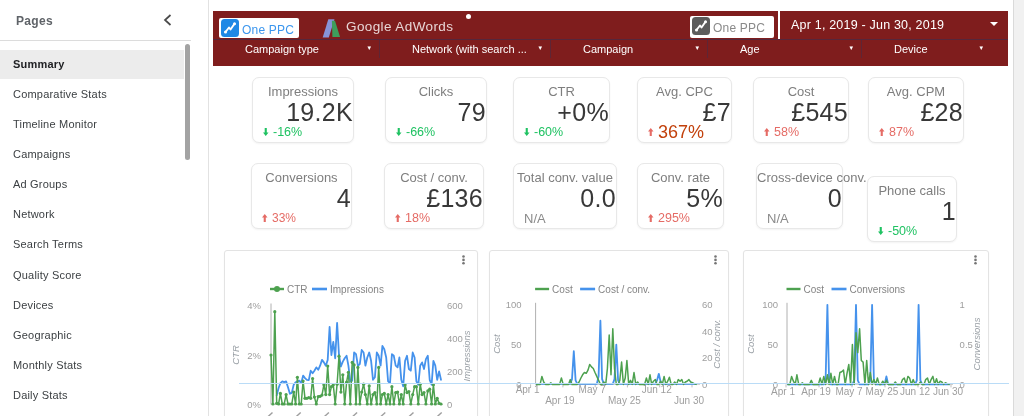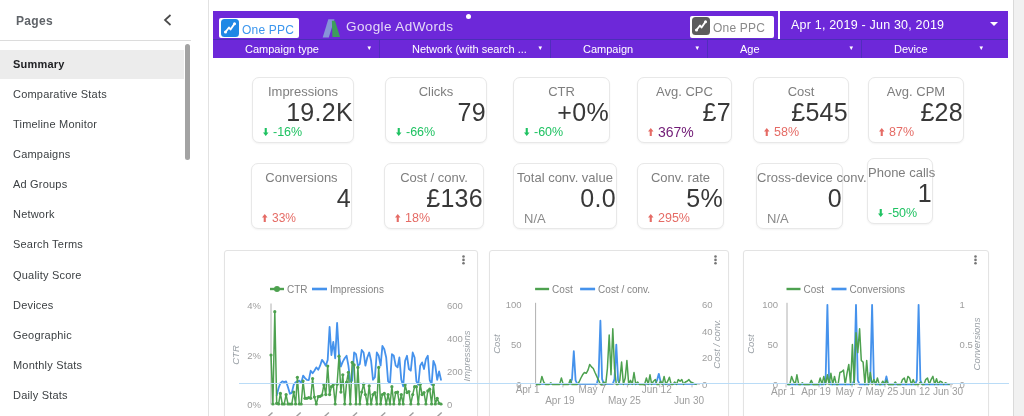--- a/index.html
+++ b/index.html
@@ -9,22 +9,22 @@
   font-weight:bold; letter-spacing:.3px; }
 .chev { position:absolute; left:162px; top:13px; }
 .sdiv { position:absolute; left:0; top:40px; width:191px; height:1px; background:#dcdcdc; }
 .si { position:absolute; left:0; width:184px; height:29px; line-height:29px;
   padding-left:13px; font-size:11px; color:#3c4043; letter-spacing:.2px; }
 .si.sel { background:#ececec; font-weight:bold; color:#202124; }
 .sthumb { position:absolute; left:185px; top:44px; width:5px; height:116px;
   background:#a3a3a3; border-radius:3px; }
 .rscroll { position:absolute; left:1013px; top:0; width:11px; height:416px;
   background:#f1f1f1; border-left:1px solid #dadada; }
-.header { position:absolute; left:213px; top:11px; width:795px; height:47px;
-  background:#6d28d9;padding-left:8px; }
+.header { position:absolute; left:213px; top:11px; width:795px; height:55px;
+  background:#7f1d1d;padding-left:8px; }
 .hrow2 { position:absolute; left:0; top:28px; width:795px; height:19px;
   border-top:1px solid rgba(10,60,120,.35); display:flex; }
 .fc { position:relative; height:18px; line-height:18px; color:#fff; font-size:11px;
   padding-left:9px; border-right:1px solid rgba(10,60,120,.28);margin-left:23px; }
 .fc:last-child { border-right:none; }
 .car { position:absolute; right:8px; top:-1px; font-size:7px; }
 .wbox { position:absolute; background:#fff; border-radius:2px; height:20px; }
 .datesep { position:absolute; left:565px; top:0; width:2px; height:28px; background:#fff; }
 .datetxt { position:absolute; left:578px; top:6.5px; font-size:12.5px; color:#fff; letter-spacing:.2px; }
 .datecar { position:absolute; left:777px; top:11px; width:0; height:0;
@@ -129,21 +129,21 @@
       <span style="color:#1fc262;font-size:12.5px">-60%</span>
     </div>
   </div>
 <div class="sc" style="left:637px;top:77px;width:95px;height:66px">
     <div class="sct">Avg. CPC</div>
     <div class="scv" style="font-size:25px">£7</div>
     <div class="scc">
       <svg width="6" height="8" style="margin-right:4px">
         <path d="M2.75 0 L5.5 3.6 L3.8 3.6 L3.8 8 L1.7 8 L1.7 3.6 L0 3.6 Z" fill="#e56b65"></path>
       </svg>
-      <span style="color:#701a75;font-size:14px">367%</span>
+      <span style="color:#c2410c;font-size:18px">367%</span>
     </div>
   </div>
 <div class="sc" style="left:753px;top:77px;width:96px;height:66px">
     <div class="sct">Cost</div>
     <div class="scv" style="font-size:25px">£545</div>
     <div class="scc">
       <svg width="6" height="8" style="margin-right:4px">
         <path d="M2.75 0 L5.5 3.6 L3.8 3.6 L3.8 8 L1.7 8 L1.7 3.6 L0 3.6 Z" fill="#e56b65"></path>
       </svg>
       <span style="color:#e56b65;font-size:12.5px">58%</span>
@@ -196,21 +196,21 @@
       <span style="color:#e56b65;font-size:12.5px">295%</span>
     </div>
   </div>
 <div class="sc" style="left:756px;top:163px;width:87px;height:66px">
     <div class="sct">Cross-device conv.</div>
     <div class="scv" style="font-size:25px">0</div>
     <div class="scc">
       <span style="color:#8a8a8a;font-size:13px">N/A</span>
     </div>
   </div>
-<div class="sc" style="left:867px;top:158px;width:66px;height:66px">
+<div class="sc" style="left:867px;top:176px;width:90px;height:66px">
     <div class="sct">Phone calls</div>
     <div class="scv" style="font-size:25px">1</div>
     <div class="scc">
       <svg width="6" height="8" style="margin-right:4px">
         <path d="M2.75 8 L5.5 4.4 L3.8 4.4 L3.8 0 L1.7 0 L1.7 4.4 L0 4.4 Z" fill="#1fc262"></path>
       </svg>
       <span style="color:#1fc262;font-size:12.5px">-50%</span>
     </div>
   </div>
 <div class="chart" style="left:224px;width:254px">

